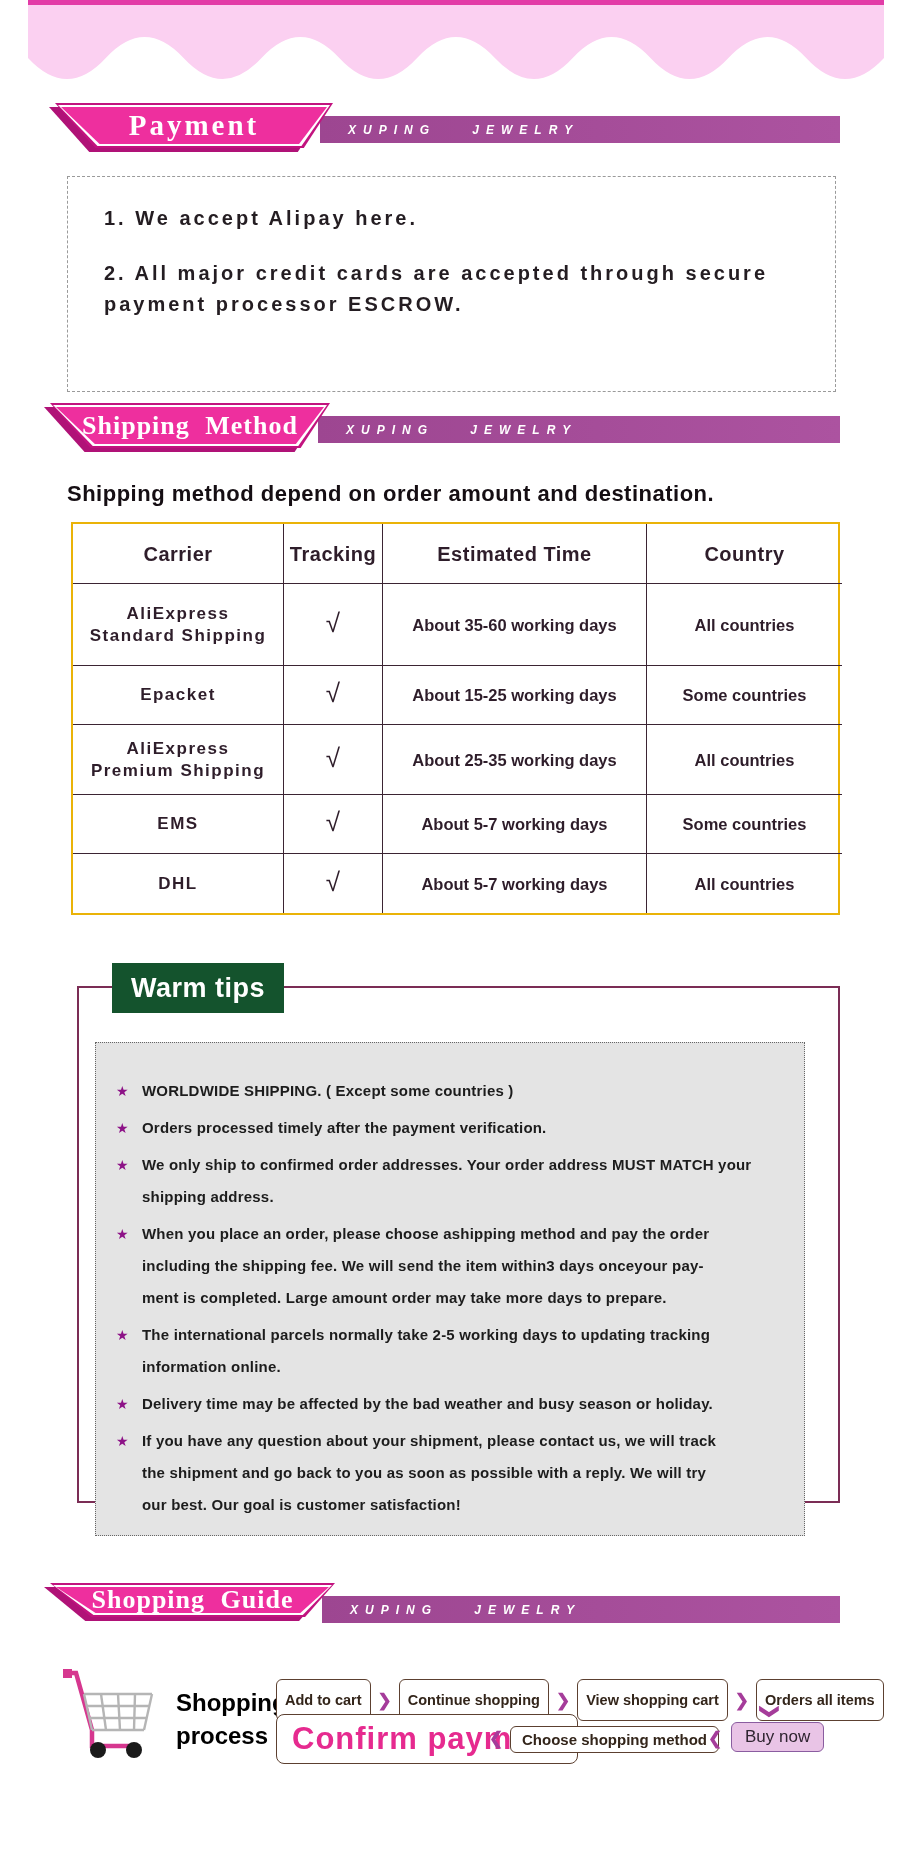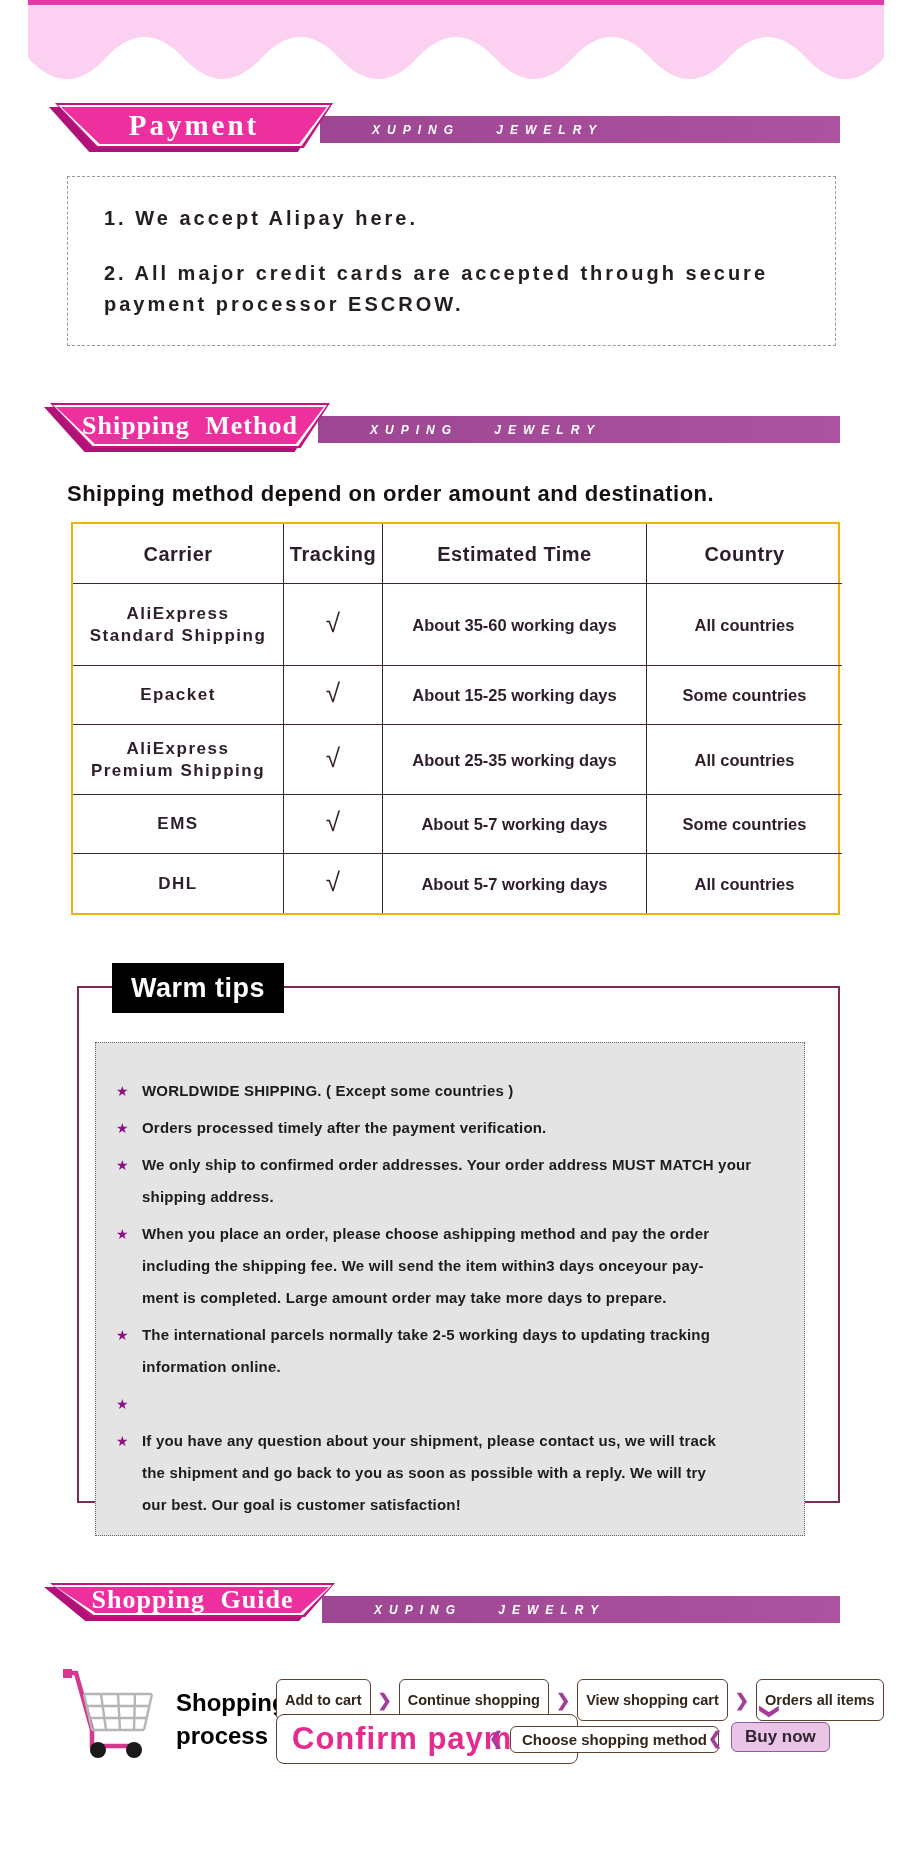--- a/index.html
+++ b/index.html
@@ -7,34 +7,34 @@
         font-family:"Liberation Sans",sans-serif;}
 
   
   .topbar{position:absolute;left:28px;top:0;width:856px;height:5px;background:#e23ba7;z-index:3;}
   .wave{position:absolute;left:28px;top:0;z-index:2;}
 
   
   .secbar{position:absolute;height:27px;background:linear-gradient(to right,#9d4691,#ac53a0);z-index:1;
           display:flex;align-items:center;}
   .brand{color:#fff;font-size:12px;font-weight:700;font-style:italic;
-         letter-spacing:7px;word-spacing:26px;padding-left:52px;white-space:nowrap;}
+         letter-spacing:7px;word-spacing:26px;padding-left:28px;white-space:nowrap;}
   .badge{position:absolute;z-index:4;}
   .badge .lay{position:absolute;clip-path:polygon(0 0,100% 0,89.5% 100%,14.5% 100%);}
   .badge .sh{inset:0;transform:translate(-6px,4px);background:#b01277;}
   .badge .b1{inset:0;background:#c2137f;}
   .badge .b2{inset:2px 3px;background:#ffffff;}
   .badge .b3{inset:4px 6px;background:#ee2f9e;}
   .btext{position:absolute;inset:0;display:flex;align-items:center;justify-content:center;
          color:#fff;font-family:"Liberation Serif",serif;font-weight:700;z-index:5;}
   .btext-pay{font-size:29px;letter-spacing:3px;}
   .btext-md{font-size:26px;letter-spacing:1px;word-spacing:8px;}
 
   
-  .paybox{position:absolute;left:67px;top:176px;width:769px;height:170px;
+  .paybox{position:absolute;left:67px;top:176px;width:769px;height:216px;
           border:1px dashed #9a9a9a;box-sizing:border-box;padding:26px 30px 0 36px;}
   .paybox p{margin:0 0 24px 0;font-size:20px;font-weight:600;letter-spacing:3px;
             color:#241d22;line-height:31px;white-space:pre-line;}
 
   
   .ship-intro{position:absolute;left:67px;top:481px;font-size:22px;font-weight:600;
               letter-spacing:.5px;color:#150e13;}
   .tbl{position:absolute;left:71px;top:522px;width:769px;box-sizing:border-box;
        display:grid;grid-template-columns:211px 99px 264px 195px;
        grid-template-rows:60px 82px 59px 70px 59px 59px;
@@ -45,21 +45,21 @@
   .c.nr{border-right:none;} .c.nb{border-bottom:none;}
   .c.h{font-size:20px;letter-spacing:.5px;}
   .c.carrier{font-size:17px;letter-spacing:1.5px;}
   .c.chk{font-size:26px;font-weight:400;padding-bottom:4px;}
   .c.time{font-size:16.5px;}
   .c.country{font-size:16.5px;}
 
   
   .wt-outer{position:absolute;left:77px;top:986px;width:763px;height:517px;
             border:2px solid #7b2d55;box-sizing:border-box;z-index:1;}
-  .wt-label{position:absolute;left:112px;top:963px;width:172px;height:50px;background:#000000;
+  .wt-label{position:absolute;left:112px;top:963px;width:172px;height:50px;background:#14532d;
             z-index:3;display:flex;align-items:center;justify-content:center;
             color:#fff;font-size:27px;font-weight:700;letter-spacing:.5px;}
   .wt-panel{position:absolute;left:95px;top:1042px;width:710px;height:494px;background:#e4e4e4;
             border:1px dotted #666;box-sizing:border-box;z-index:2;
             padding:32px 16px 0 16px;}
   .tip{display:flex;margin-bottom:5px;}
   .tip .star{flex:0 0 26px;color:#8d1287;font-size:14px;line-height:32px;text-align:left;padding-left:4px;}
   .tip .txt{font-size:15px;font-weight:700;color:#1c1c1c;line-height:32px;
             letter-spacing:.2px;white-space:pre-line;}
 
@@ -73,21 +73,21 @@
   .chev{color:#a53c9a;font-size:17px;font-weight:900;}
   .chev-down{position:absolute;left:763px;top:1700px;font-size:19px;transform:rotate(90deg);}
   .btn-confirm{position:absolute;left:276px;top:1714px;border:1.6px solid #5c4030;border-radius:8px;
                background:#fff;color:#e62a8f;font-size:31px;font-weight:700;letter-spacing:1px;
                padding:6px 15px;white-space:nowrap;}
   .chev-l1{position:absolute;left:489px;top:1728px;}
   .btn-choose{position:absolute;left:510px;top:1726px;border:1.6px solid #5c4030;border-radius:6px;
               background:#fff;color:#33251a;font-size:15px;font-weight:700;padding:4px 11px;white-space:nowrap;}
   .chev-l2{position:absolute;left:708px;top:1728px;}
   .btn-buy{position:absolute;left:731px;top:1722px;border:1.6px solid #8a5da0;border-radius:6px;
-           background:#e9c4e6;color:#2f2430;font-size:17px;font-weight:700;padding:4px 13px;white-space:nowrap;}
+           background:#e9c4e6;color:#2f2430;font-size:17px;font-weight:400;padding:4px 13px;white-space:nowrap;}
 </style>
 </head>
 <body>
 
 <div class="page">
 
   <div class="topbar"></div>
   <svg class="wave" width="856" height="100" viewBox="0 0 856 100">
     <path fill="#fbd0f1" d="M0,0 H856 V58 Q817.1,100 778.2,58 T700.4,58 T622.5,58 T544.7,58 T466.9,58 T389.1,58 T311.3,58 T233.5,58 T155.6,58 T77.8,58 T0,58 Z"></path>
   </svg>
@@ -178,20 +178,21 @@
 including the shipping fee.  We will send the item within3 days onceyour pay-
 ment is completed.  Large amount order may take more days to prepare.</span>
     </div>
     <div class="tip">
       <span class="star">★</span>
       <span class="txt">The international parcels normally take 2-5 working days to updating tracking
 information online.</span>
     </div>
     <div class="tip">
       <span class="star">★</span>
+      <span class="txt">Delivery time may be affected by the bad weather and busy season or holiday.</span>
     </div>
     <div class="tip">
       <span class="star">★</span>
       <span class="txt">If you have any question about your shipment, please contact us, we will track
 the shipment and go back to you as soon as possible with a reply. We will try
 our best. Our goal is customer satisfaction!</span>
     </div>
   </div>
 
   <div class="secbar" style="left:322px;top:1596px;width:518px;">

